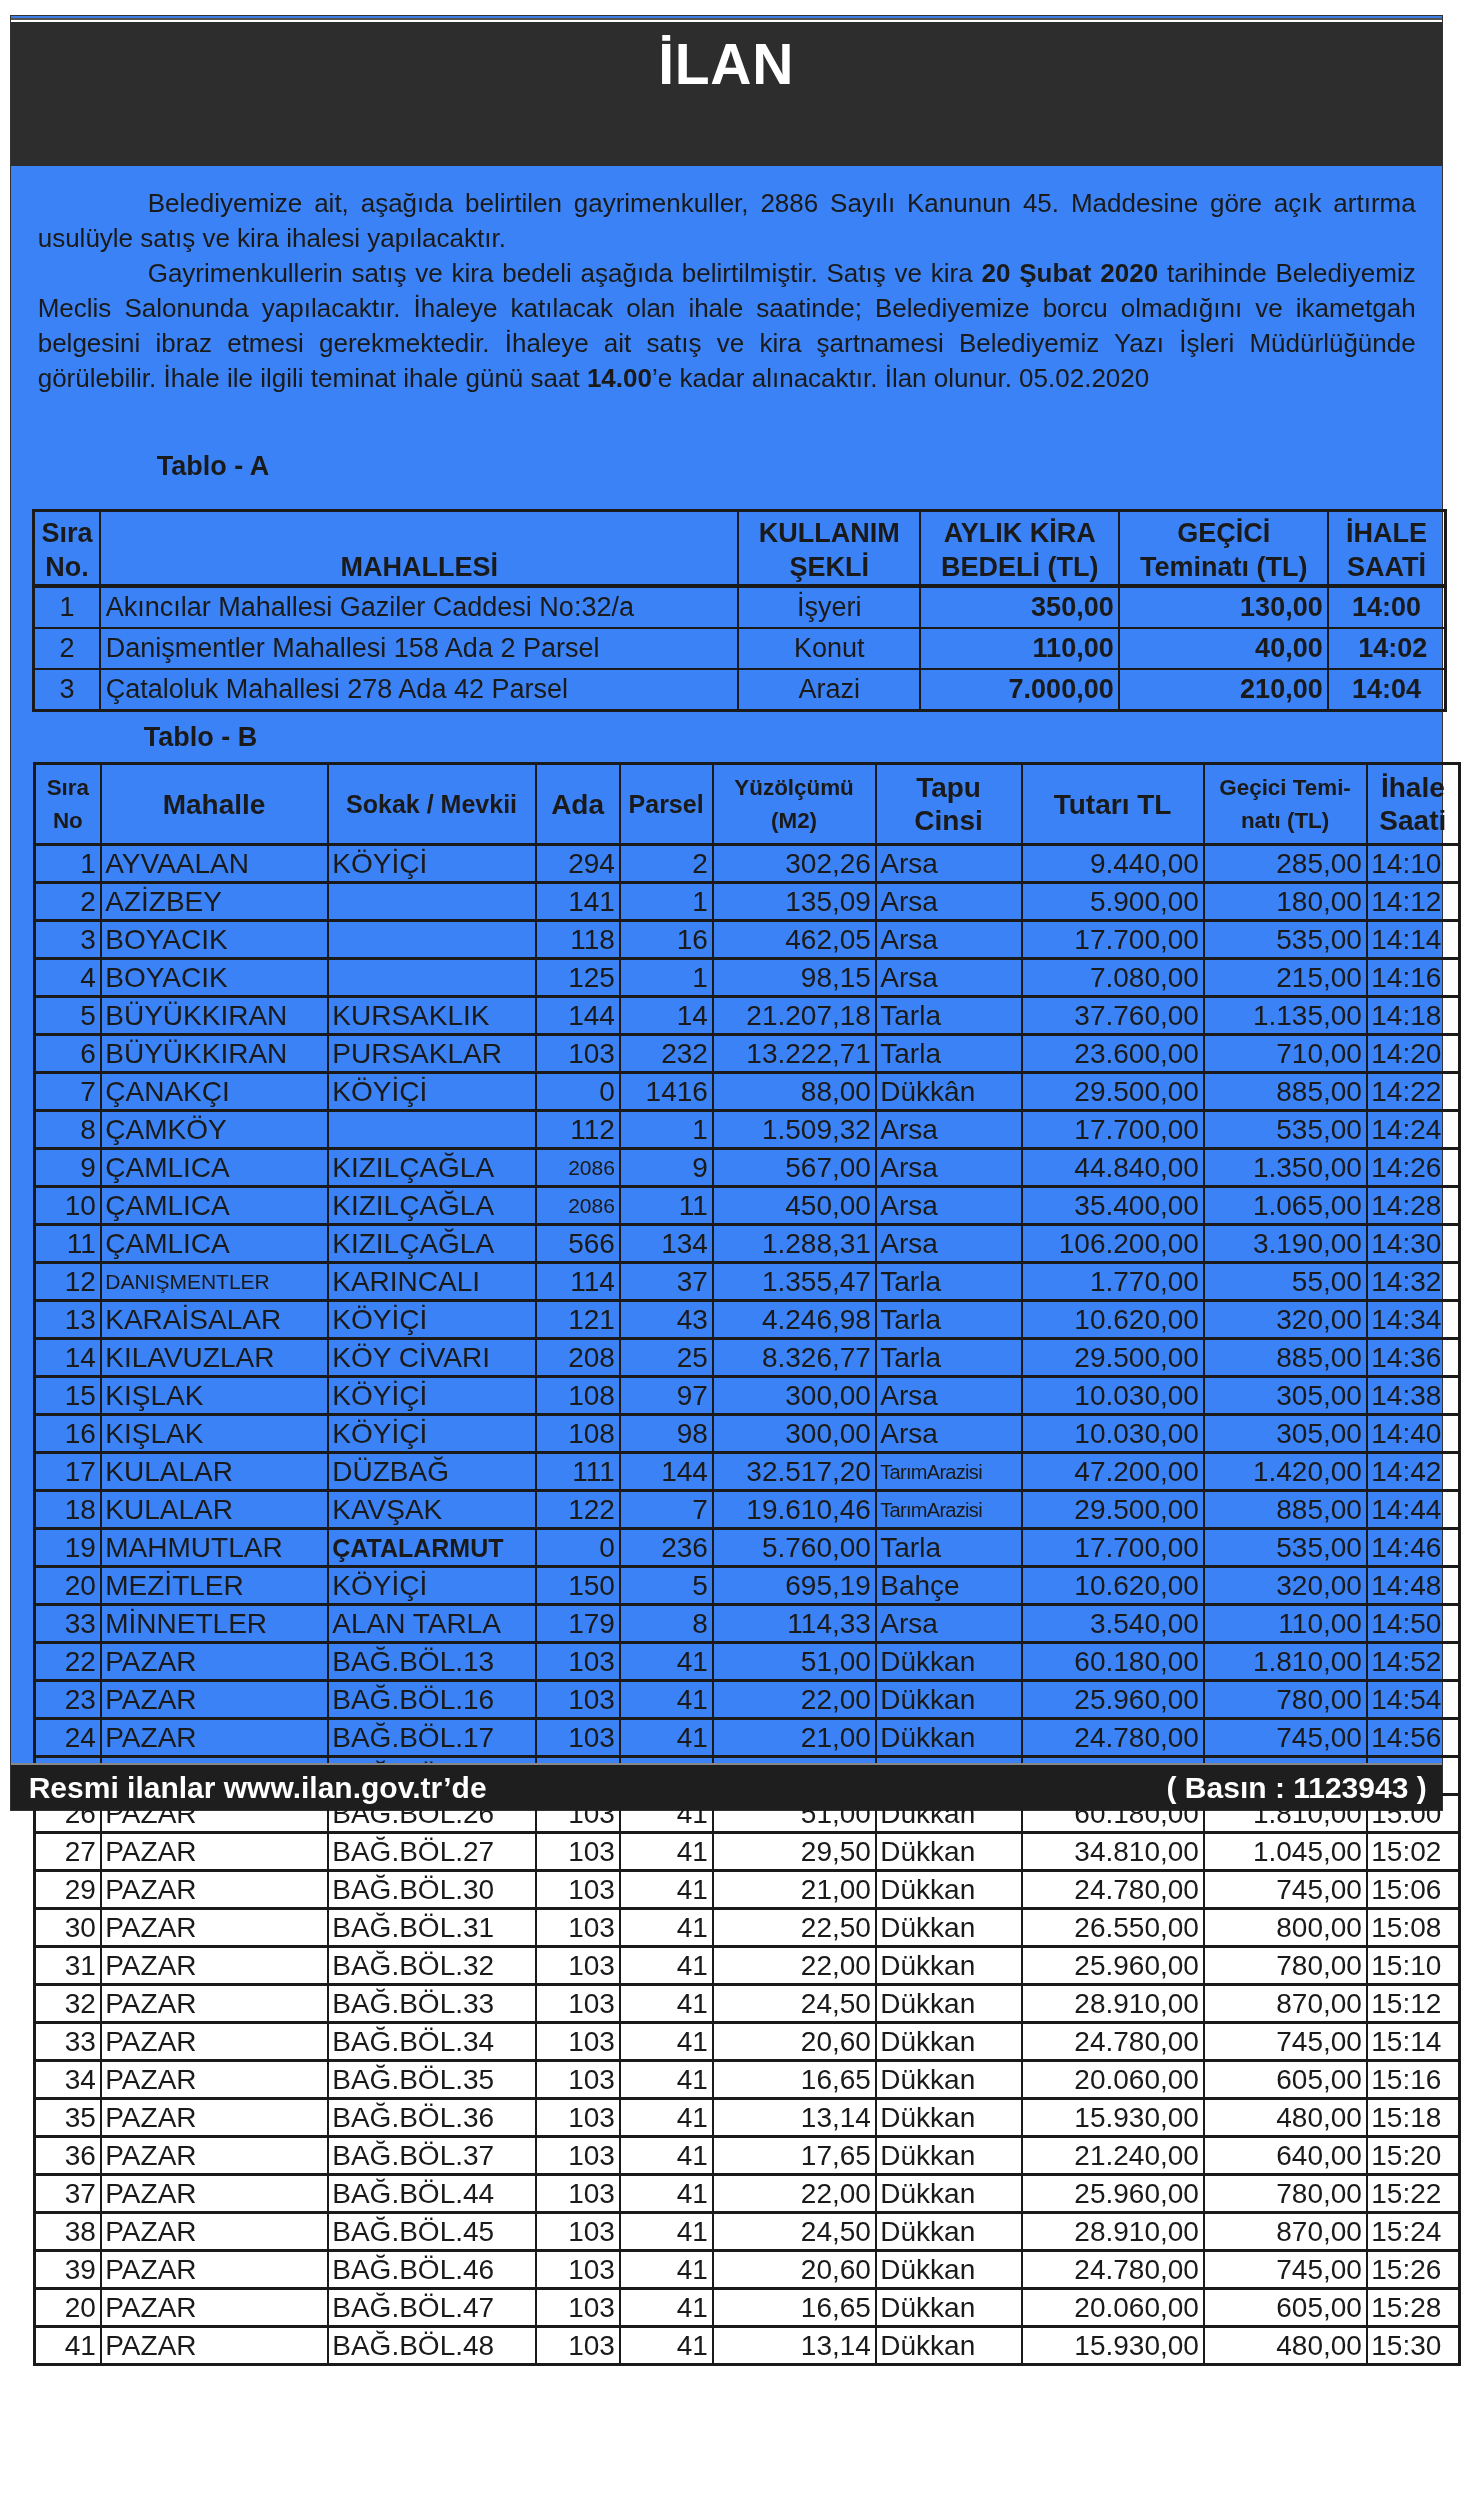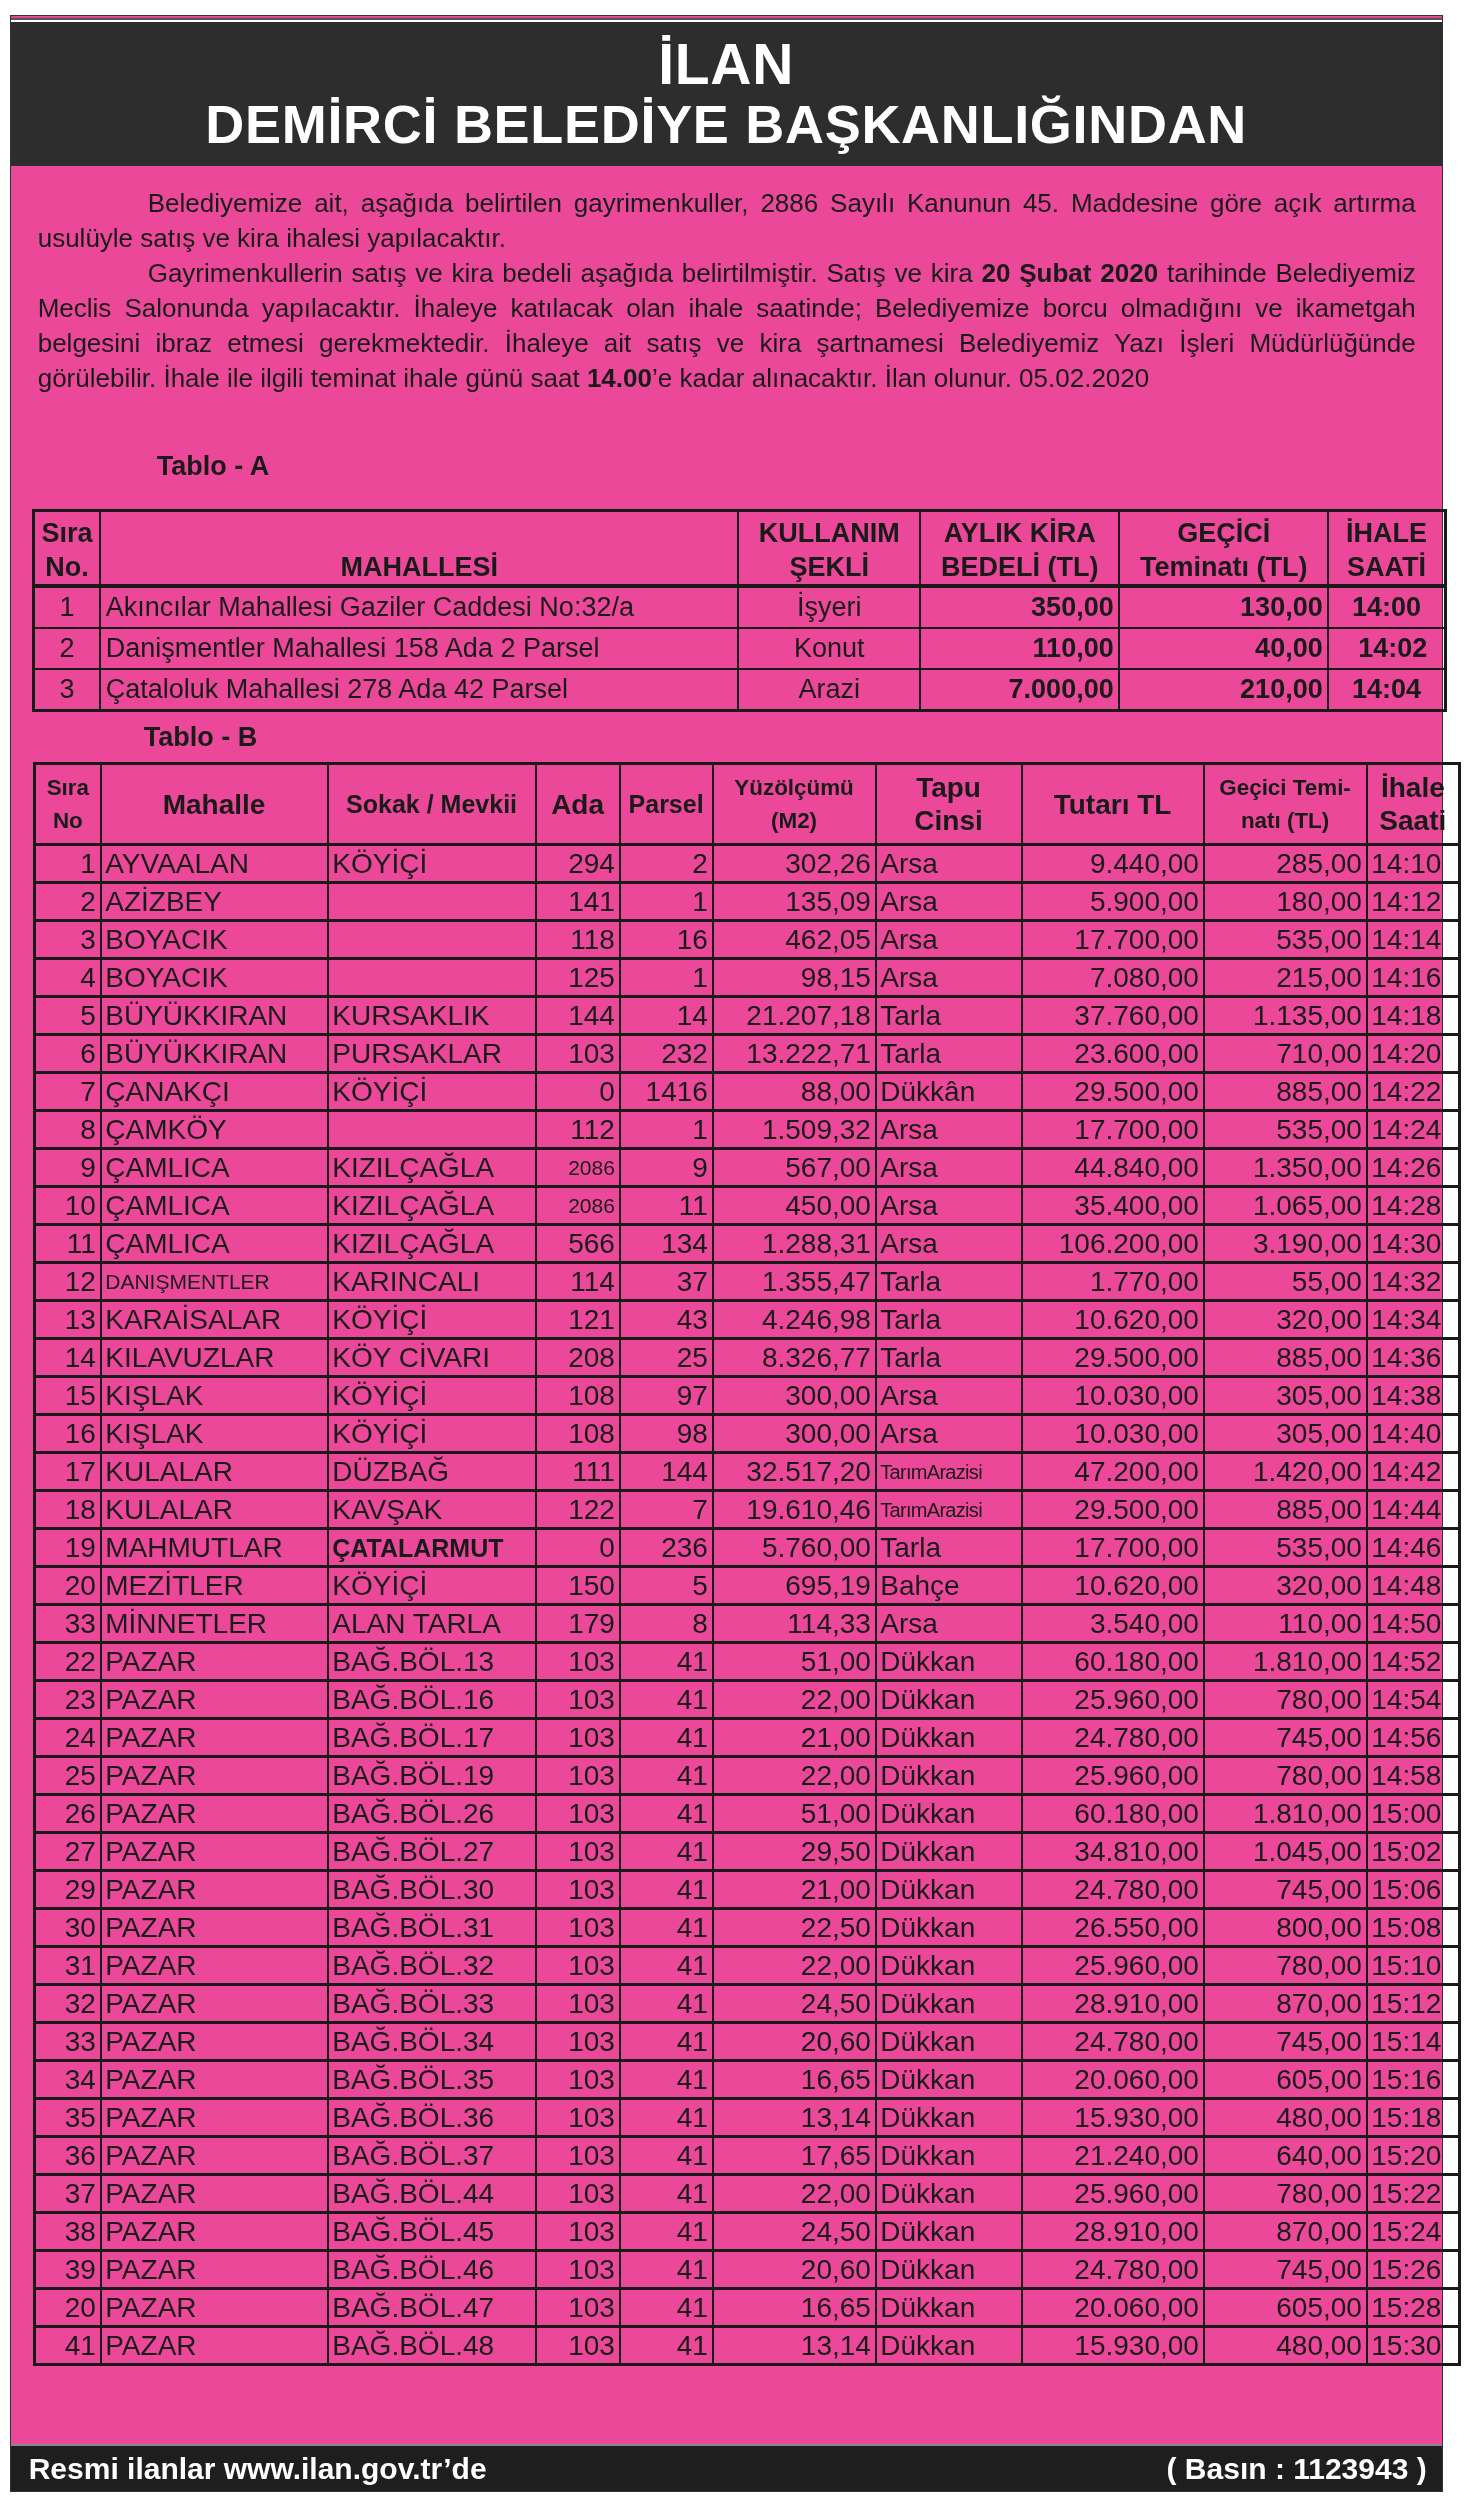--- a/index.html
+++ b/index.html
@@ -2,21 +2,21 @@
 <html style="font-size:12px"><head>
 <meta charset="utf-8">
 <style>
   html, body { margin: 0; padding: 0; background: #ffffff; }
   body { width: 1480px; height: 2500px; position: relative; overflow: hidden;
          font-family: "Liberation Sans", sans-serif; color: #1a1a1a; }
 
   .top-strip { position: absolute; left: 0; top: 0; width: 1480px; height: 13.4px; overflow: hidden; }
   .top-strip span { display: block; margin-top: -10.4px; margin-left: 9px; font-size: 21px; color: #333; letter-spacing: 1.5px; }
 
-  .frame { position: absolute; left: 9.7px; top: 15px; width: 1433px; height: 2477px; border: 1.5px solid #333; box-sizing: border-box; background: #ec4899; }
+  .frame { position: absolute; left: 9.7px; top: 15px; width: 1433px; height: 1796px; border: 1.5px solid #333; box-sizing: border-box; background: #3b82f6; }
 
   .header { position: absolute; left: 0; top: 3.7px; right: 0; height: 144px; background: #2d2d2d; border-top: 2.2px solid #fff; box-shadow: 0 -2.2px 0 #555; color: #fff; text-align: center; }
   .header .h1 { font-family: "Liberation Sans", sans-serif; font-weight: bold; font-size: 57px; line-height: 60px; padding-top: 12px; letter-spacing: 0.7px; }
   .header .h2 { font-family: "Liberation Sans", sans-serif; font-weight: bold; font-size: 54px; line-height: 60px; letter-spacing: 0.7px; }
 
   .intro { position: absolute; left: 27px; top: 170px; width: 1378px; font-size: 26px; line-height: 35px; text-align: justify; }
   .intro p { margin: 0; }
   .intro .indent { text-indent: 110px; }
   .intro b { font-weight: bold; }
 
@@ -56,21 +56,20 @@
 <body>
 
 <div class="top-strip">
     <span></span>
   </div>
 
 <div class="frame">
 
   <div class="header">
     <div class="h1">İLAN</div>
-    <div class="h2">DEMİRCİ BELEDİYE BAŞKANLIĞINDAN</div>
   </div>
 
   <div class="intro">
     <p class="indent">Belediyemize ait, aşağıda belirtilen gayrimenkuller, 2886 Sayılı Kanunun 45. Maddesine göre açık artırma usulüyle satış ve kira ihalesi yapılacaktır.</p>
     <p class="indent"><span>Gayrimenkullerin satış ve kira bedeli aşağıda belirtilmiştir. Satış ve kira </span><b>20 Şubat 2020</b><span> tarihinde Belediyemiz Meclis Salonunda yapılacaktır. İhaleye katılacak olan ihale saatinde; Belediyemize borcu olmadığını ve ikametgah belgesini ibraz etmesi gerekmektedir. İhaleye ait satış ve kira şartnamesi Belediyemiz Yazı İşleri Müdürlüğünde görülebilir. İhale ile ilgili teminat ihale günü saat </span><b>14.00</b><span>’e kadar alınacaktır. İlan olunur. 05.02.2020</span></p>
   </div>
 
   <div class="tlabel" style="left:146px; top:435px;">Tablo - A</div>
 
   <table id="table-a">

